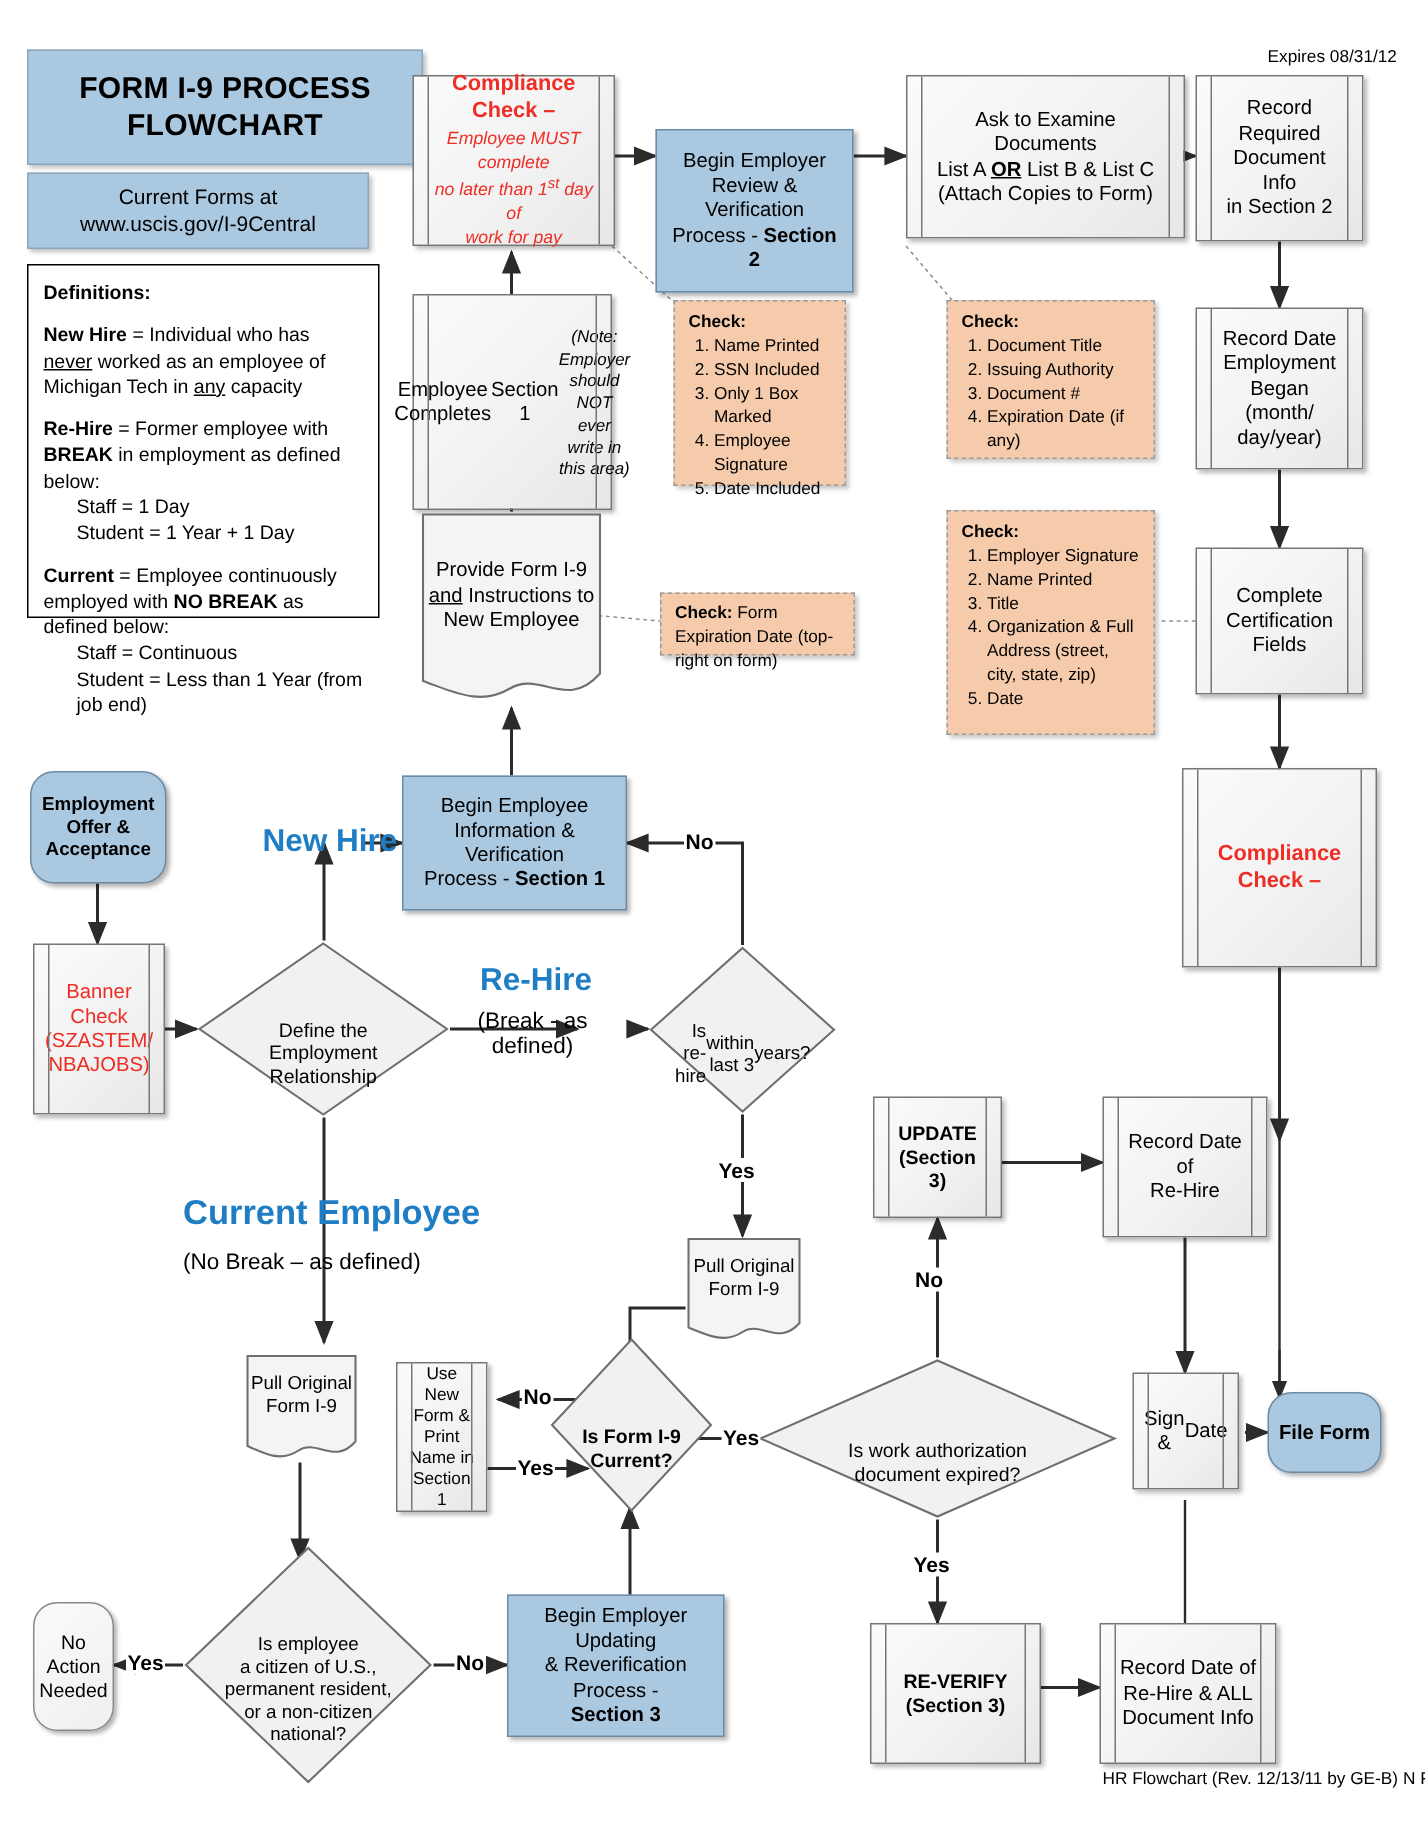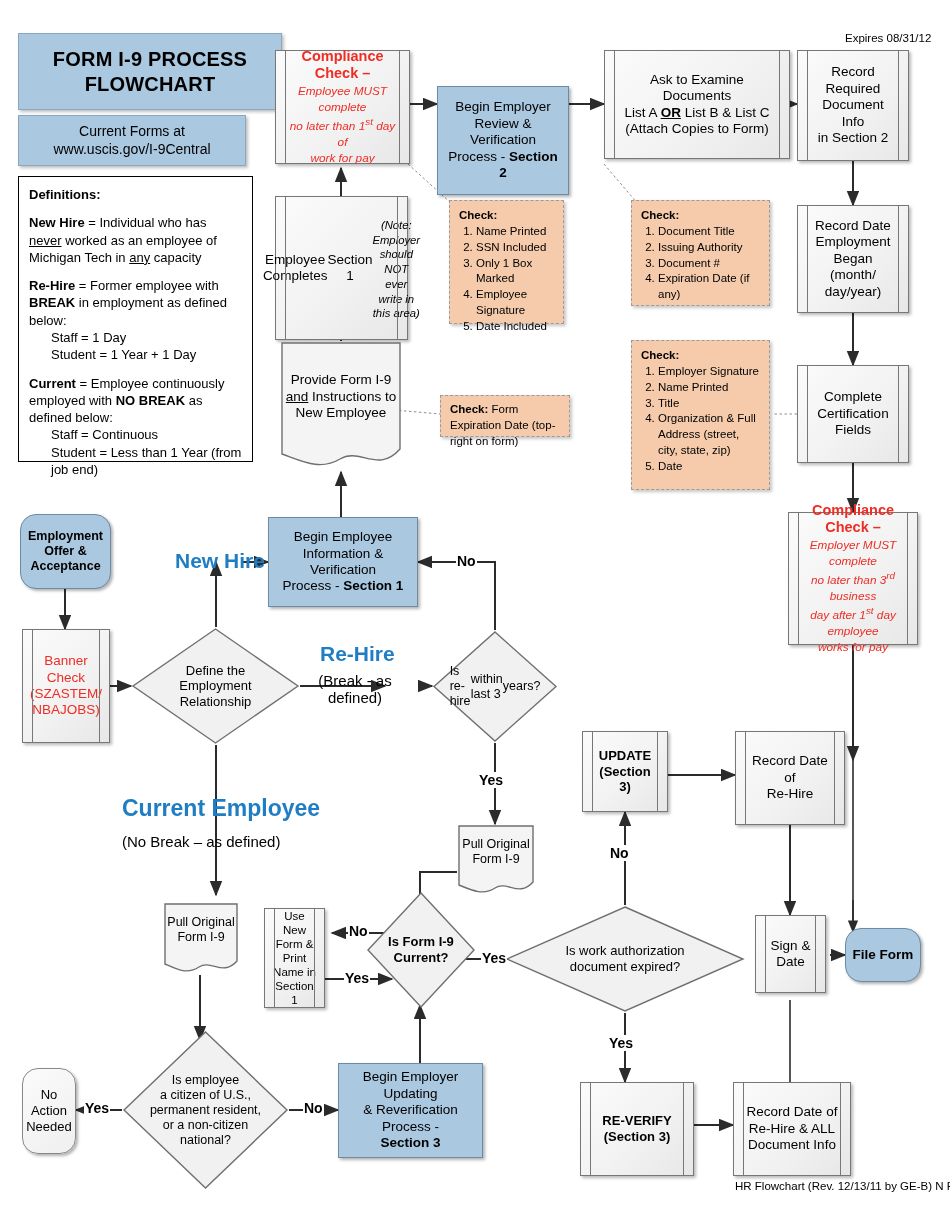--- a/index.html
+++ b/index.html
@@ -70,23 +70,23 @@
     text-align: center; line-height: 1.22;
     font-size: 13.5px;
     width: 100%;
   }
   
   .diamond-wrap { position: absolute; z-index: 2; }
   .diamond-wrap svg.dshape {
     position: absolute; left:0; top:0; width:100%; height:100%; z-index:0;
   }
   .diamond-wrap .d-txt {
-    position: absolute; left: 14%; top: 0; width: 72%; height: 100%;
+    position: absolute; left: 14%; top: 16px; width: 72%; height: 100%;
     display: flex; align-items: center; justify-content: center;
-    text-align: left; line-height: 1.2;
+    text-align: right; line-height: 1.2;
     font-size: 13px; z-index: 1;
   }
   
   .term-box {
     background: #aac8e0;
     border: 1px solid #6d8ba5;
     border-radius: 16px;
     box-shadow: 2px 2px 3px rgba(0,0,0,0.30);
     font-size: 13.5px;
     font-weight: bold;
@@ -269,21 +269,21 @@
   <div class="node hdr-title" style="left:18px; top:33px; width:264px; height:77px; flex-direction:column;">
     <div>FORM I-9 PROCESS</div>
     <div>FLOWCHART</div>
   </div>
 
   <div class="node hdr-sub" style="left:18px; top:115px; width:228px; height:51px; flex-direction:column;">
     <div>Current Forms at</div>
     <div>www.uscis.gov/I-9Central</div>
   </div>
 
-  <div class="node defs-box" style="left:18px; top:176px; width:235px; height:286px;">
+  <div class="node defs-box" style="left:18px; top:176px; width:235px; height:236px;">
     <p><span class="ttl">Definitions:</span></p>
     <p>
       <b>New Hire</b><span> = Individual who has </span><u>never</u><span> worked as an employee of Michigan Tech in </span><u>any</u><span> capacity</span>
     </p>
     <p>
       <b>Re-Hire</b><span> = Former employee with </span><b>BREAK</b><span> in employment as defined below:</span>
       <span class="ind">Staff = 1 Day</span>
       <span class="ind">Student = 1 Year + 1 Day</span>
     </p>
     <p>
@@ -440,26 +440,20 @@
       <div>within last 3</div>
       <div>years?</div>
     </div>
   </div>
 
   <div class="lbl yn" style="left:456px; top:553px;">No</div>
   <div class="lbl yn" style="left:478px; top:772px;">Yes</div>
 
   <div class="node proc-box" style="left:788px; top:512px; width:130px; height:133px; flex-direction:column;">
     <div class="rc-title red">Compliance Check –</div>
-    <div class="rc-body red">
-      <div>Employer MUST complete</div>
-      <div><span>no later than 3</span><sup>rd</sup><span> business</span></div>
-      <div><span>day after 1</span><sup>st</sup><span> day employee</span></div>
-      <div>works for pay</div>
-    </div>
   </div>
 
   <div class="branch big" style="left:122px; top:795px;">Current Employee</div>
   <div class="lbl" style="left:122px; top:833px; font-size:15px;">(No Break – as defined)</div>
 
   <div class="doc-wrap" style="left:457px; top:824px; width:78px; height:72px;">
     <svg class="docshape" viewBox="0 0 78 72" preserveAspectRatio="none">
       <path d="M2,2 L76,2 L76,58 C62,74 50,56 38,64 C26,72 14,66 2,61 Z" fill="#f4f4f4" stroke="#6f6f6f" stroke-width="1.4"></path>
     </svg>
     <div class="doc-txt" style="flex-direction:column; height:56px; font-size:12.5px;">
@@ -516,21 +510,21 @@
     </svg>
     <div class="d-txt" style="flex-direction:column; left:14%; width:72%; font-size:13px;">
       <div>Is work authorization</div>
       <div>document expired?</div>
     </div>
   </div>
 
   <div class="lbl yn" style="left:609px; top:845px;">No</div>
   <div class="lbl yn" style="left:608px; top:1035px;">Yes</div>
 
-  <div class="node proc-box" style="left:755px; top:915px; width:71px; height:78px; flex-direction:column; padding:4px 13px;">
+  <div class="node proc-box" style="left:755px; top:915px; width:71px; height:78px; flex-direction:row; padding:4px 13px;">
     <div>Sign &amp;</div>
     <div>Date</div>
   </div>
 
   <div class="node term-box" style="left:845px; top:928px; width:76px; height:54px;">
     <div>File Form</div>
   </div>
 
   <div class="node proc-box" style="left:580px; top:1082px; width:114px; height:94px; flex-direction:column; font-weight:bold; font-size:13px;">
     <div>RE-VERIFY</div>

